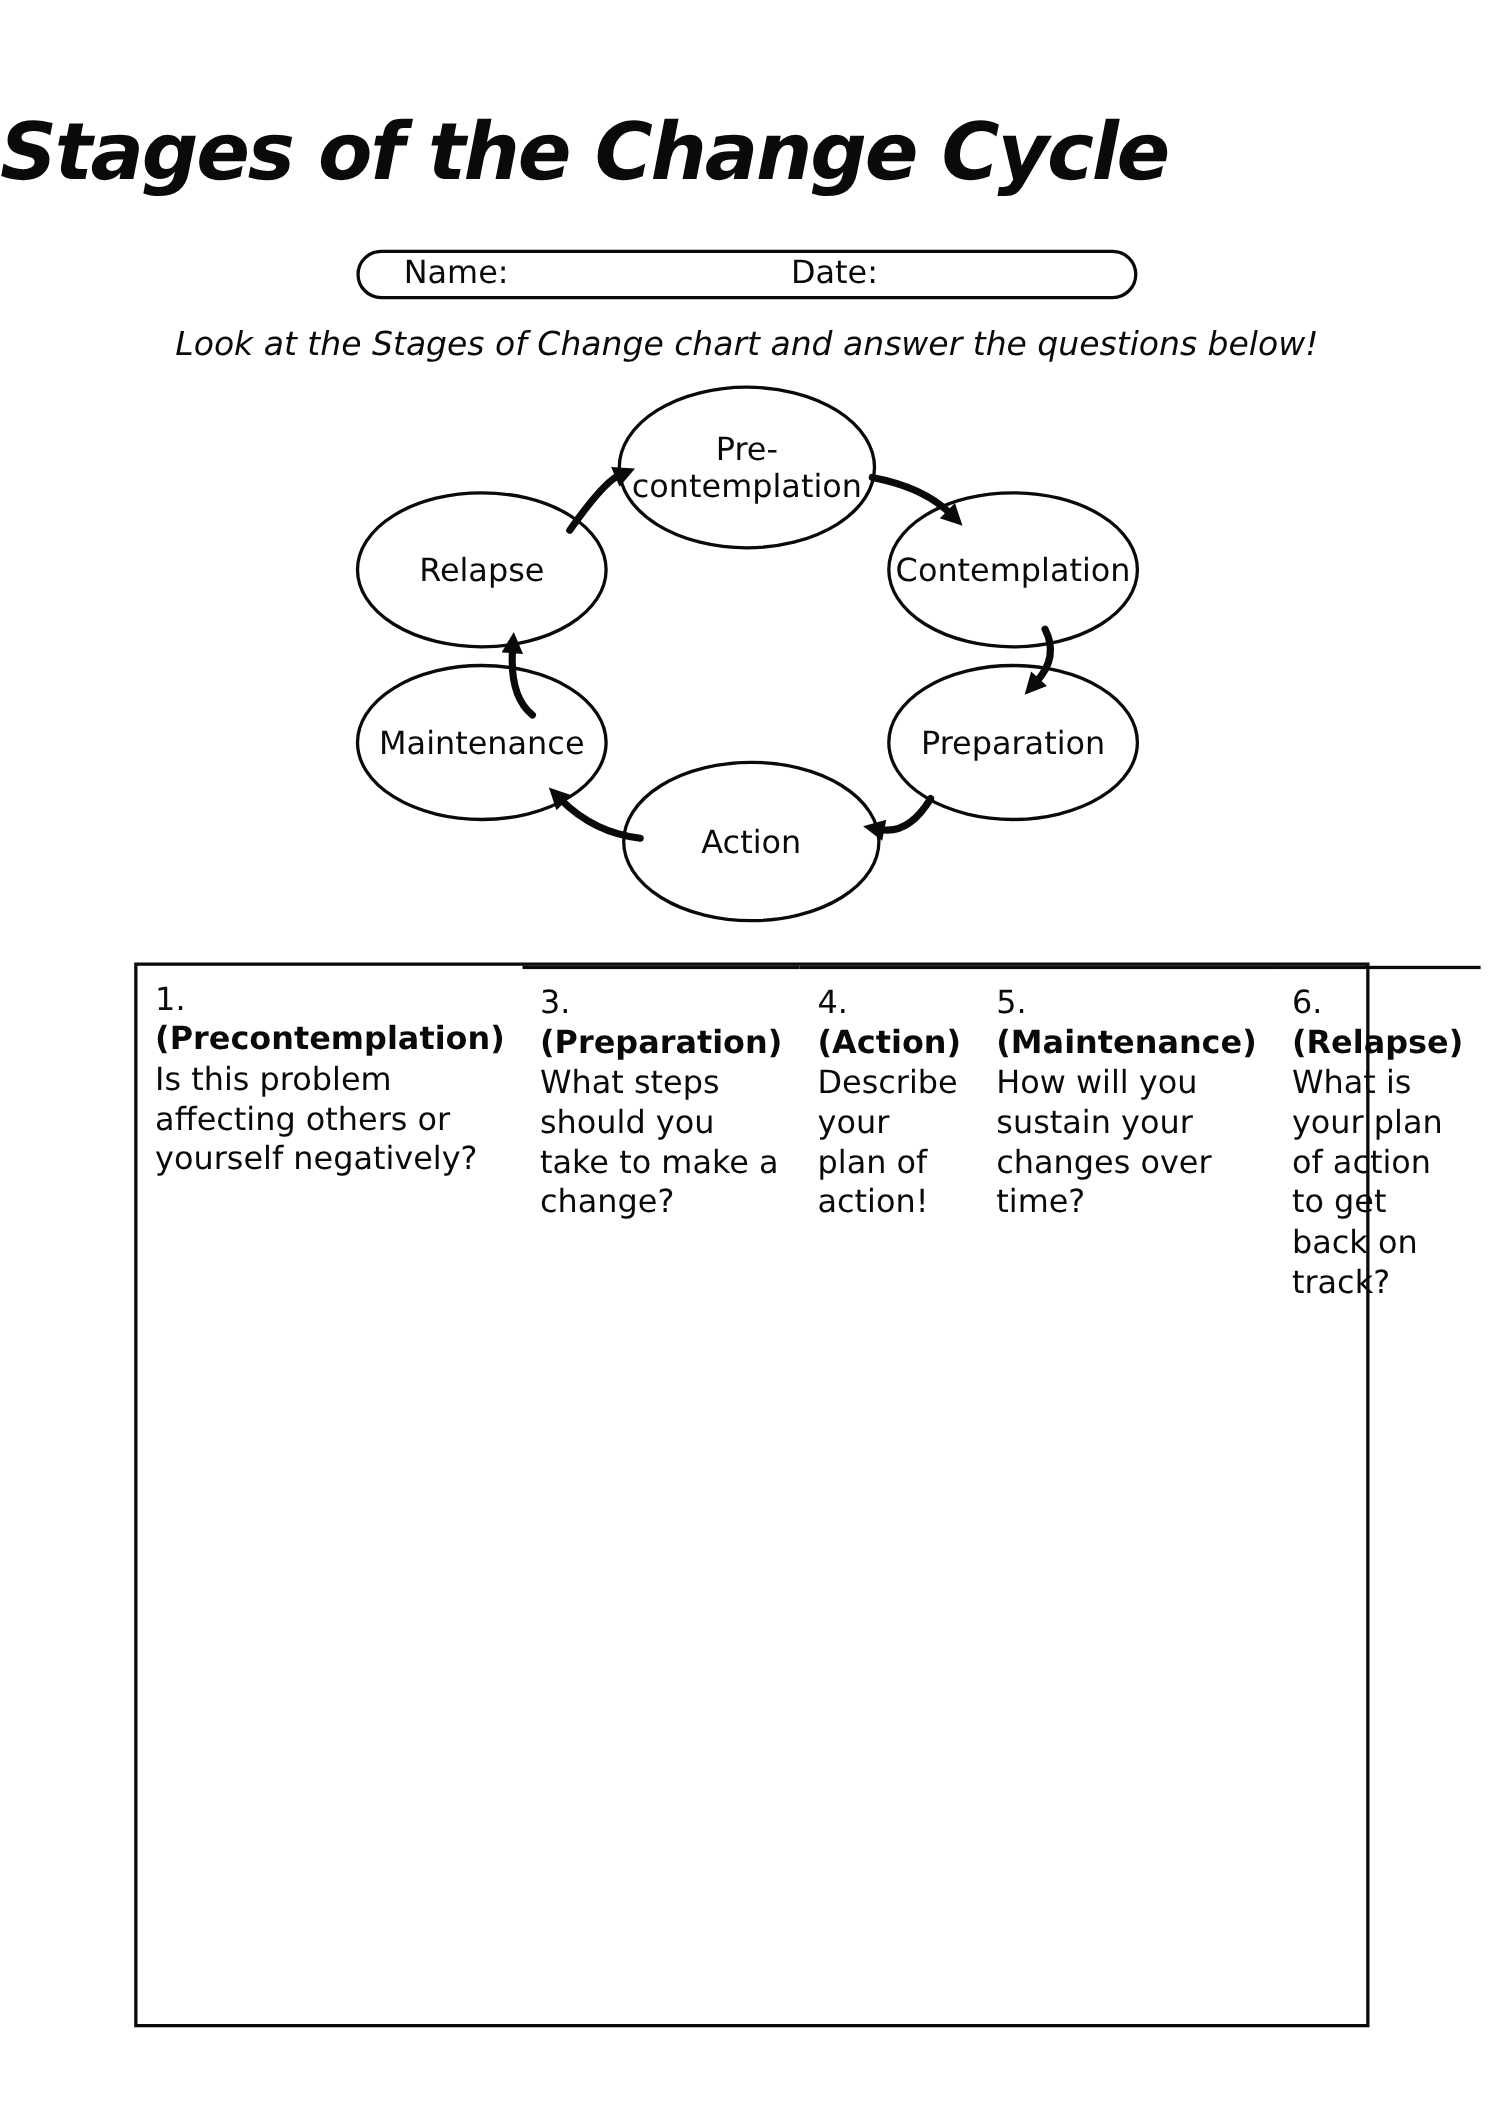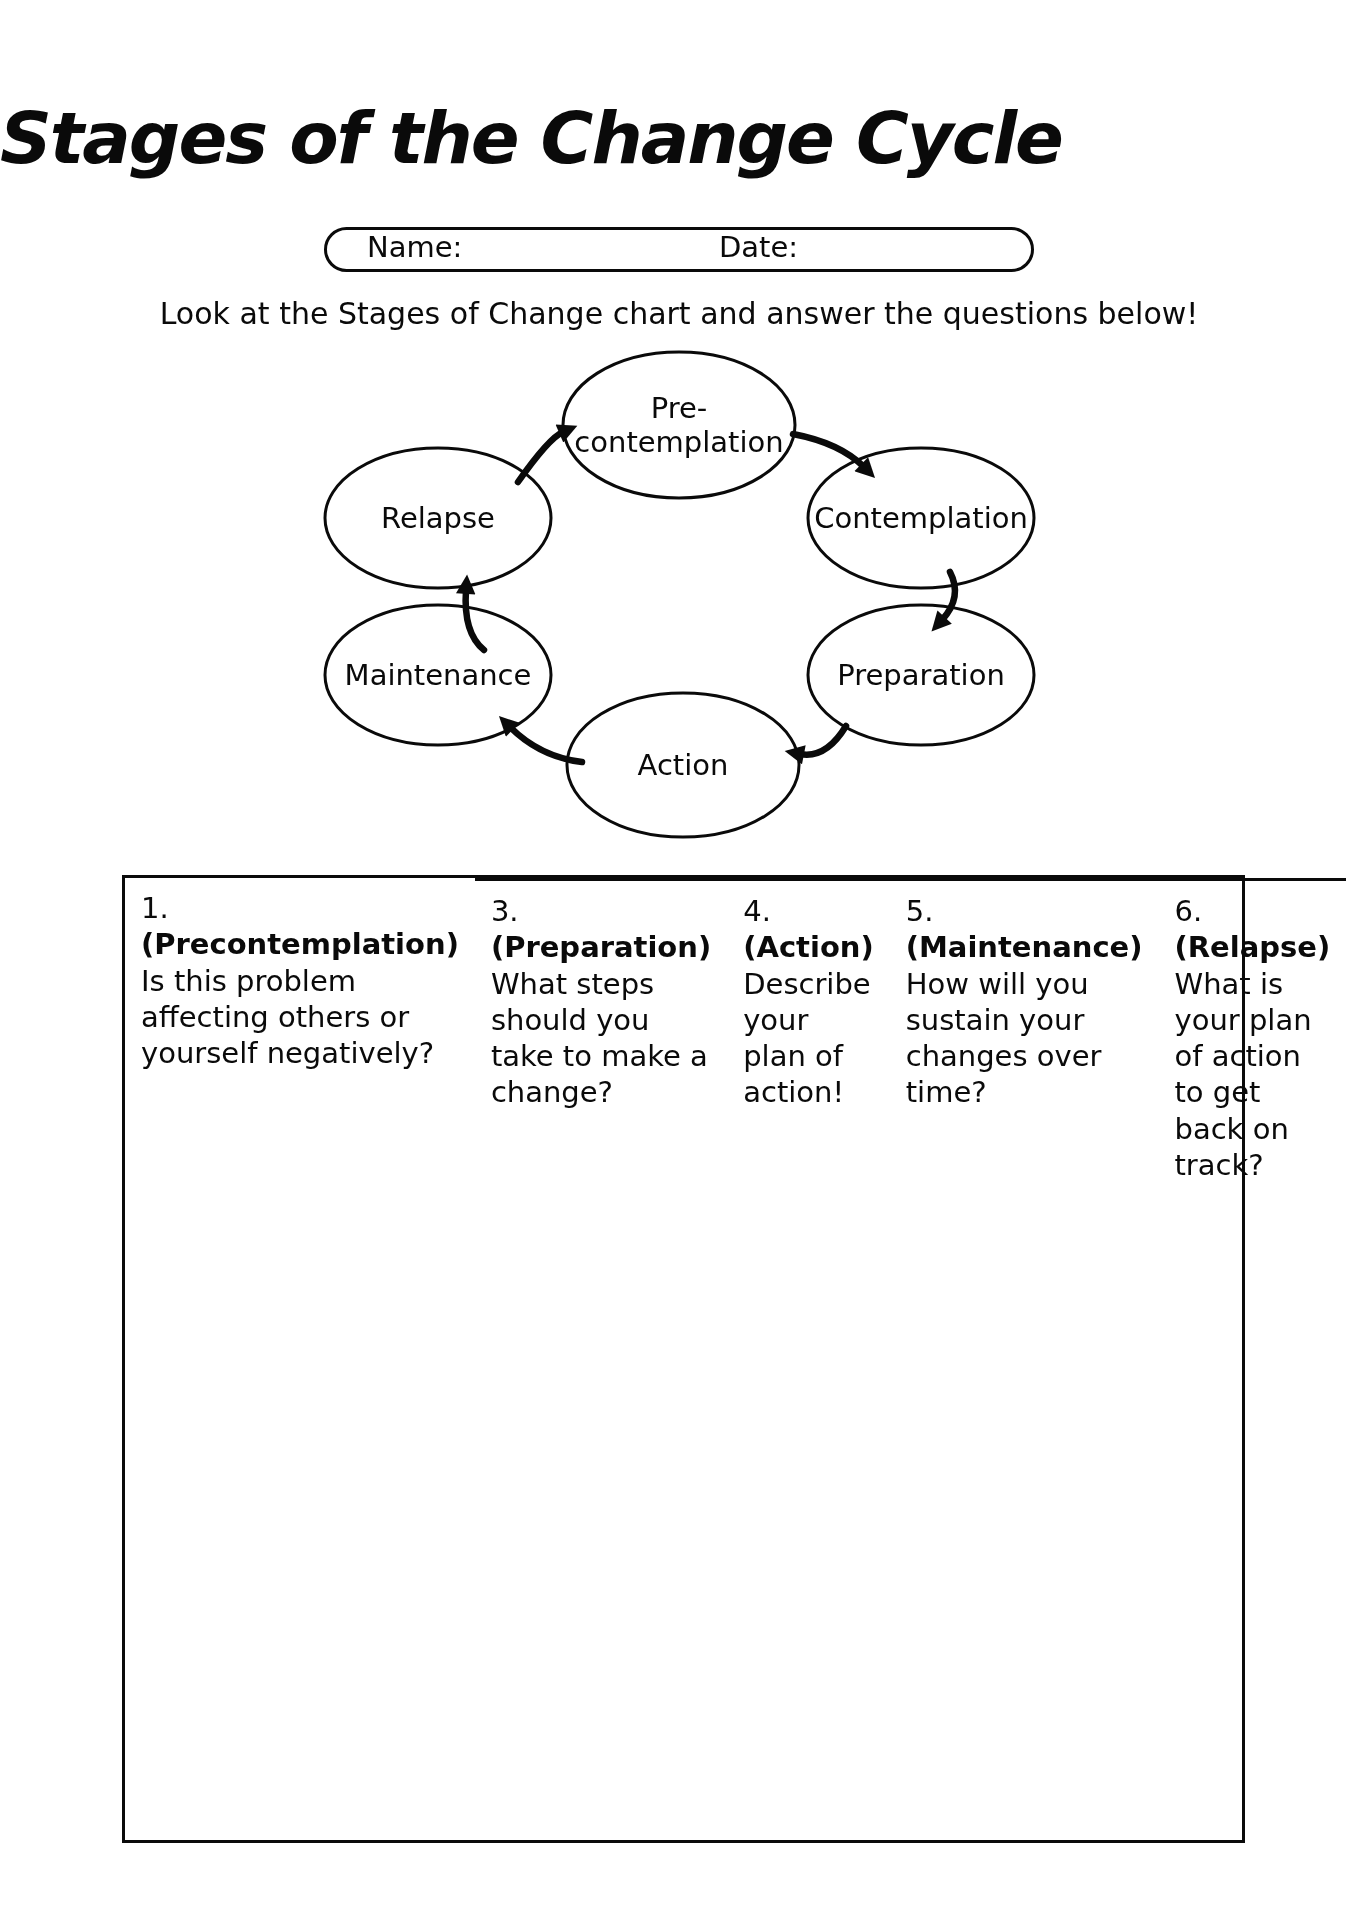--- a/index.html
+++ b/index.html
@@ -31,20 +31,21 @@
     background:#fff;
   }
   .nd-half { flex:1; display:flex; height:100%;margin-left:40px; }
   .nd-label { white-space:nowrap; }
 
   
   .instruction {
     position:absolute; top:296px; left:0; width:100%;
     text-align:center; font-size:30px;
     white-space:nowrap;
+    font-style:italic;
   }
 
   
   svg.diagram { position:absolute; left:0; top:0; width:1358px; height:880px; }
   .node-ellipse { fill:#ffffff; stroke:#0a0a0a; stroke-width:3; }
   .node-label   { font-size:29px; fill:#0a0a0a; text-anchor:middle;
                   font-family:"DejaVu Sans", sans-serif; }
   .arrow { fill:none; stroke:#0a0a0a; stroke-width:6.5; stroke-linecap:round; }
 
   

